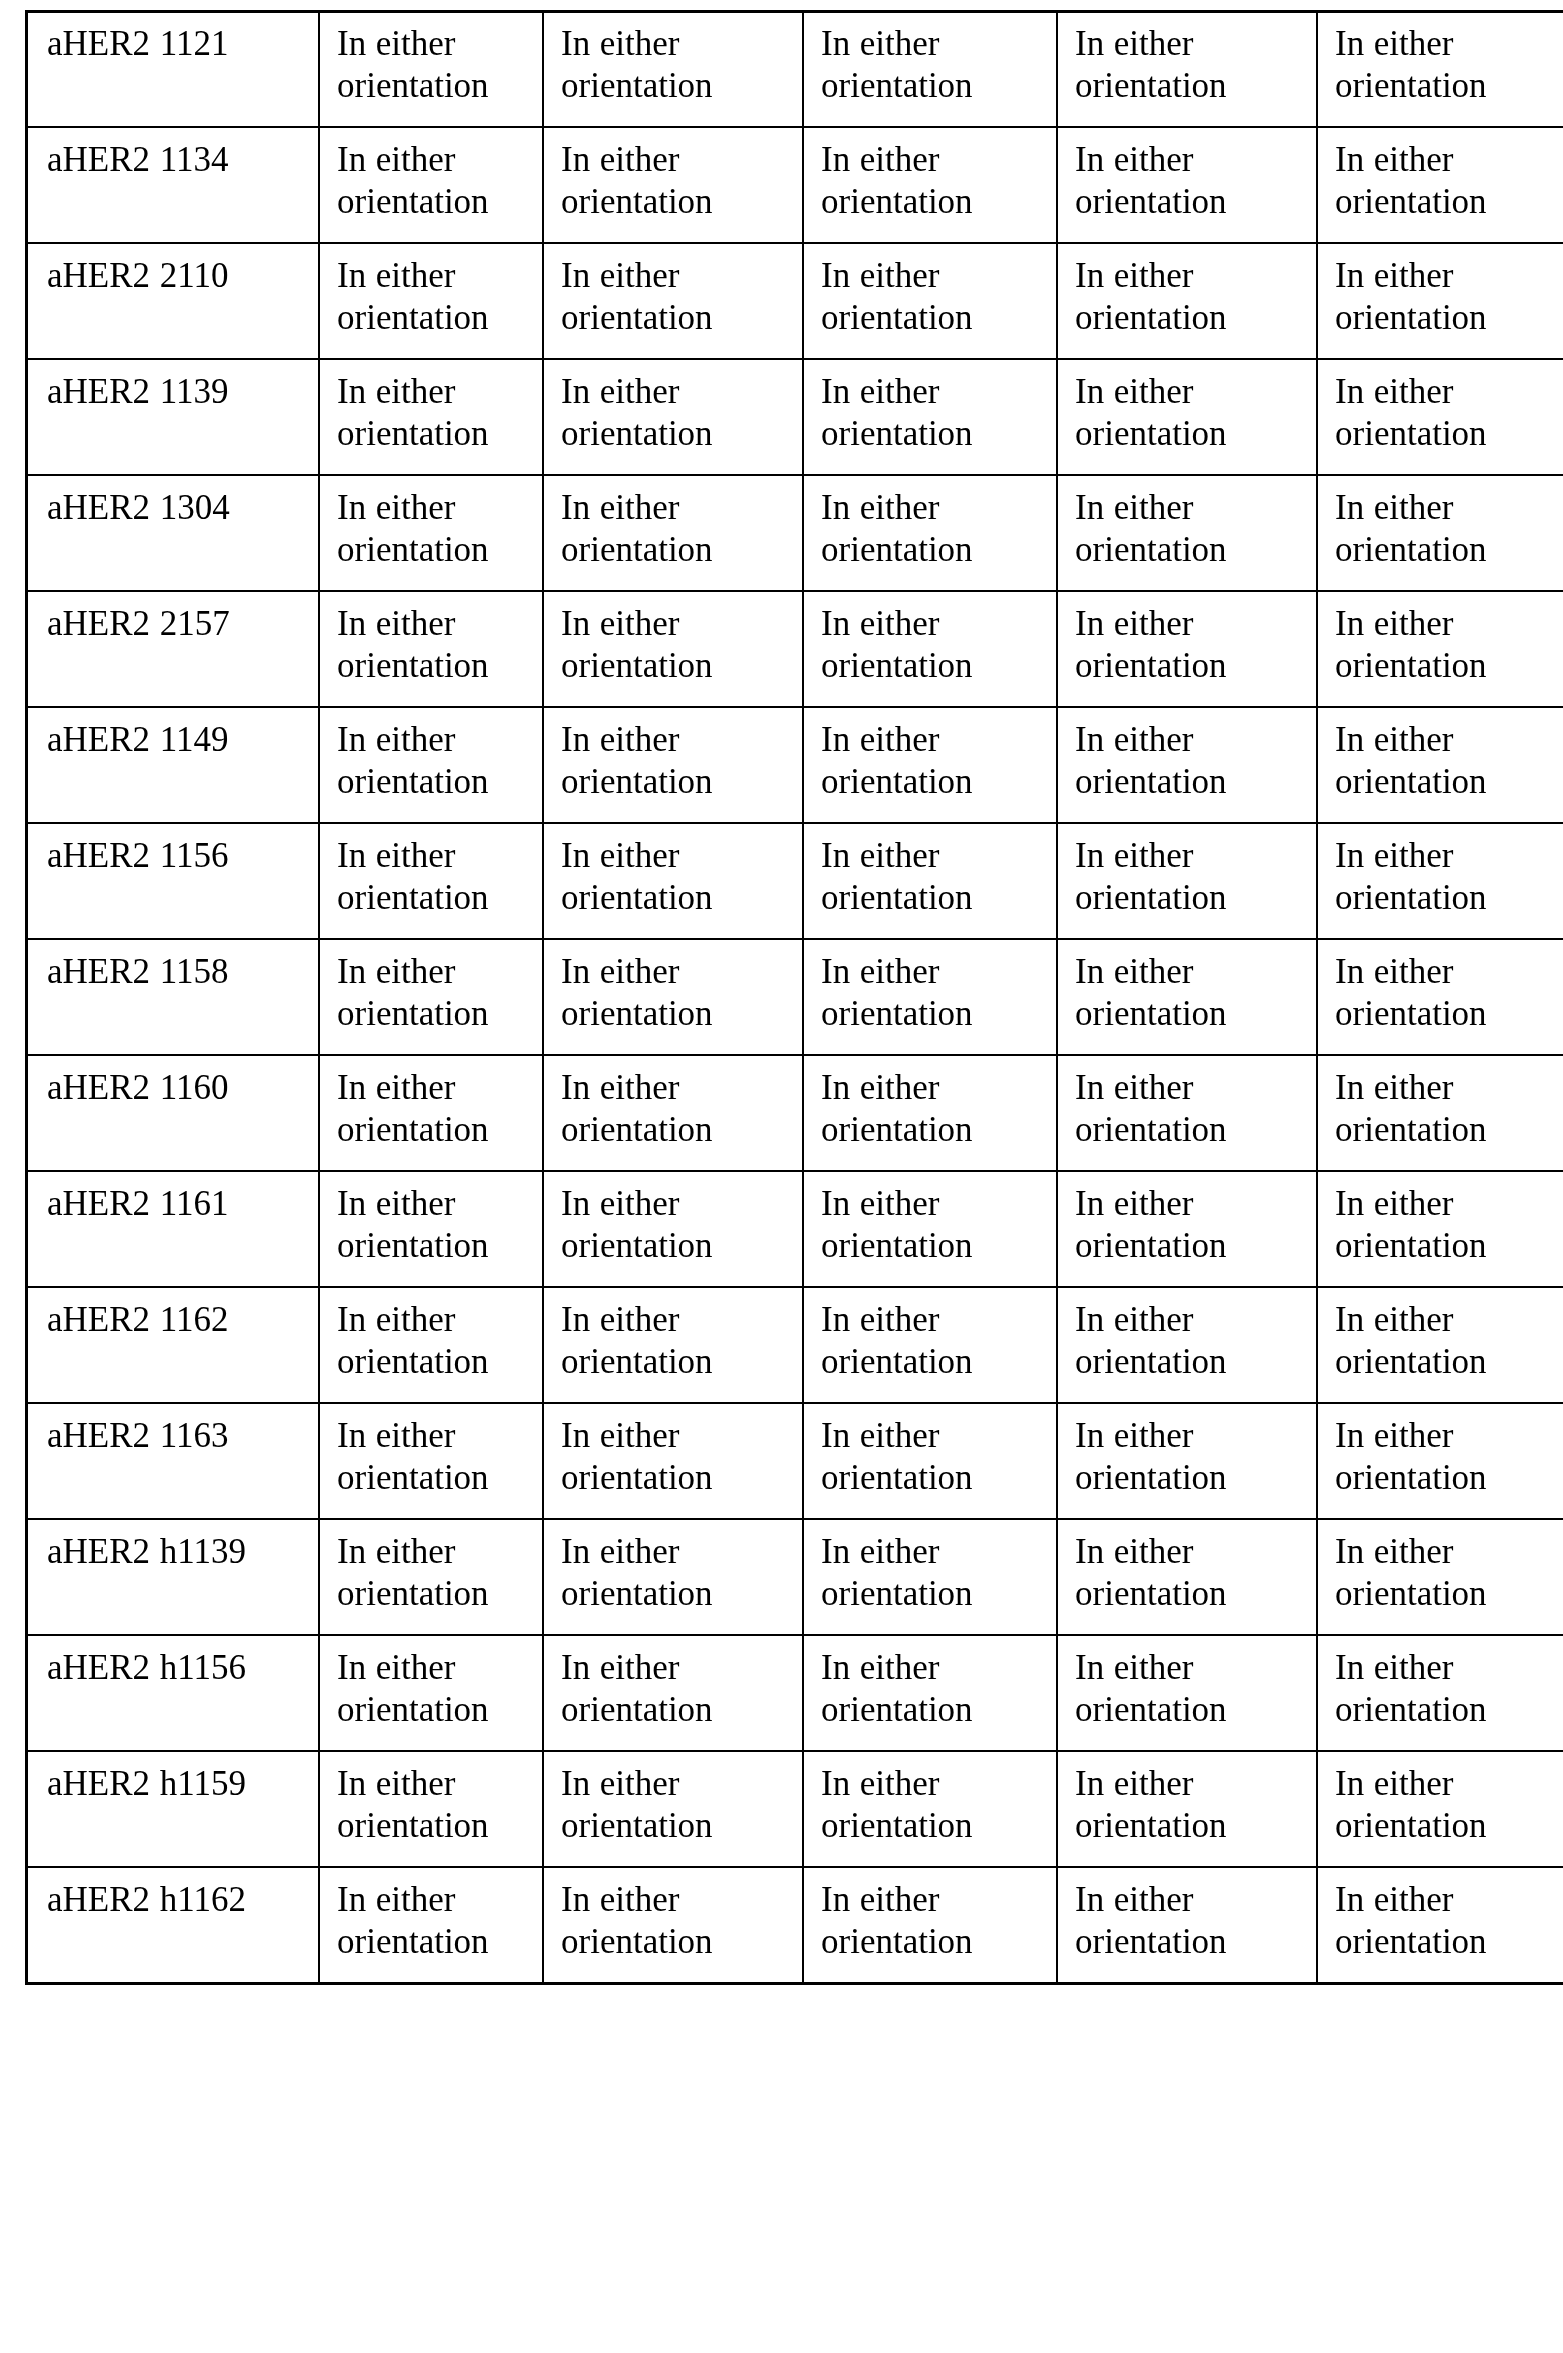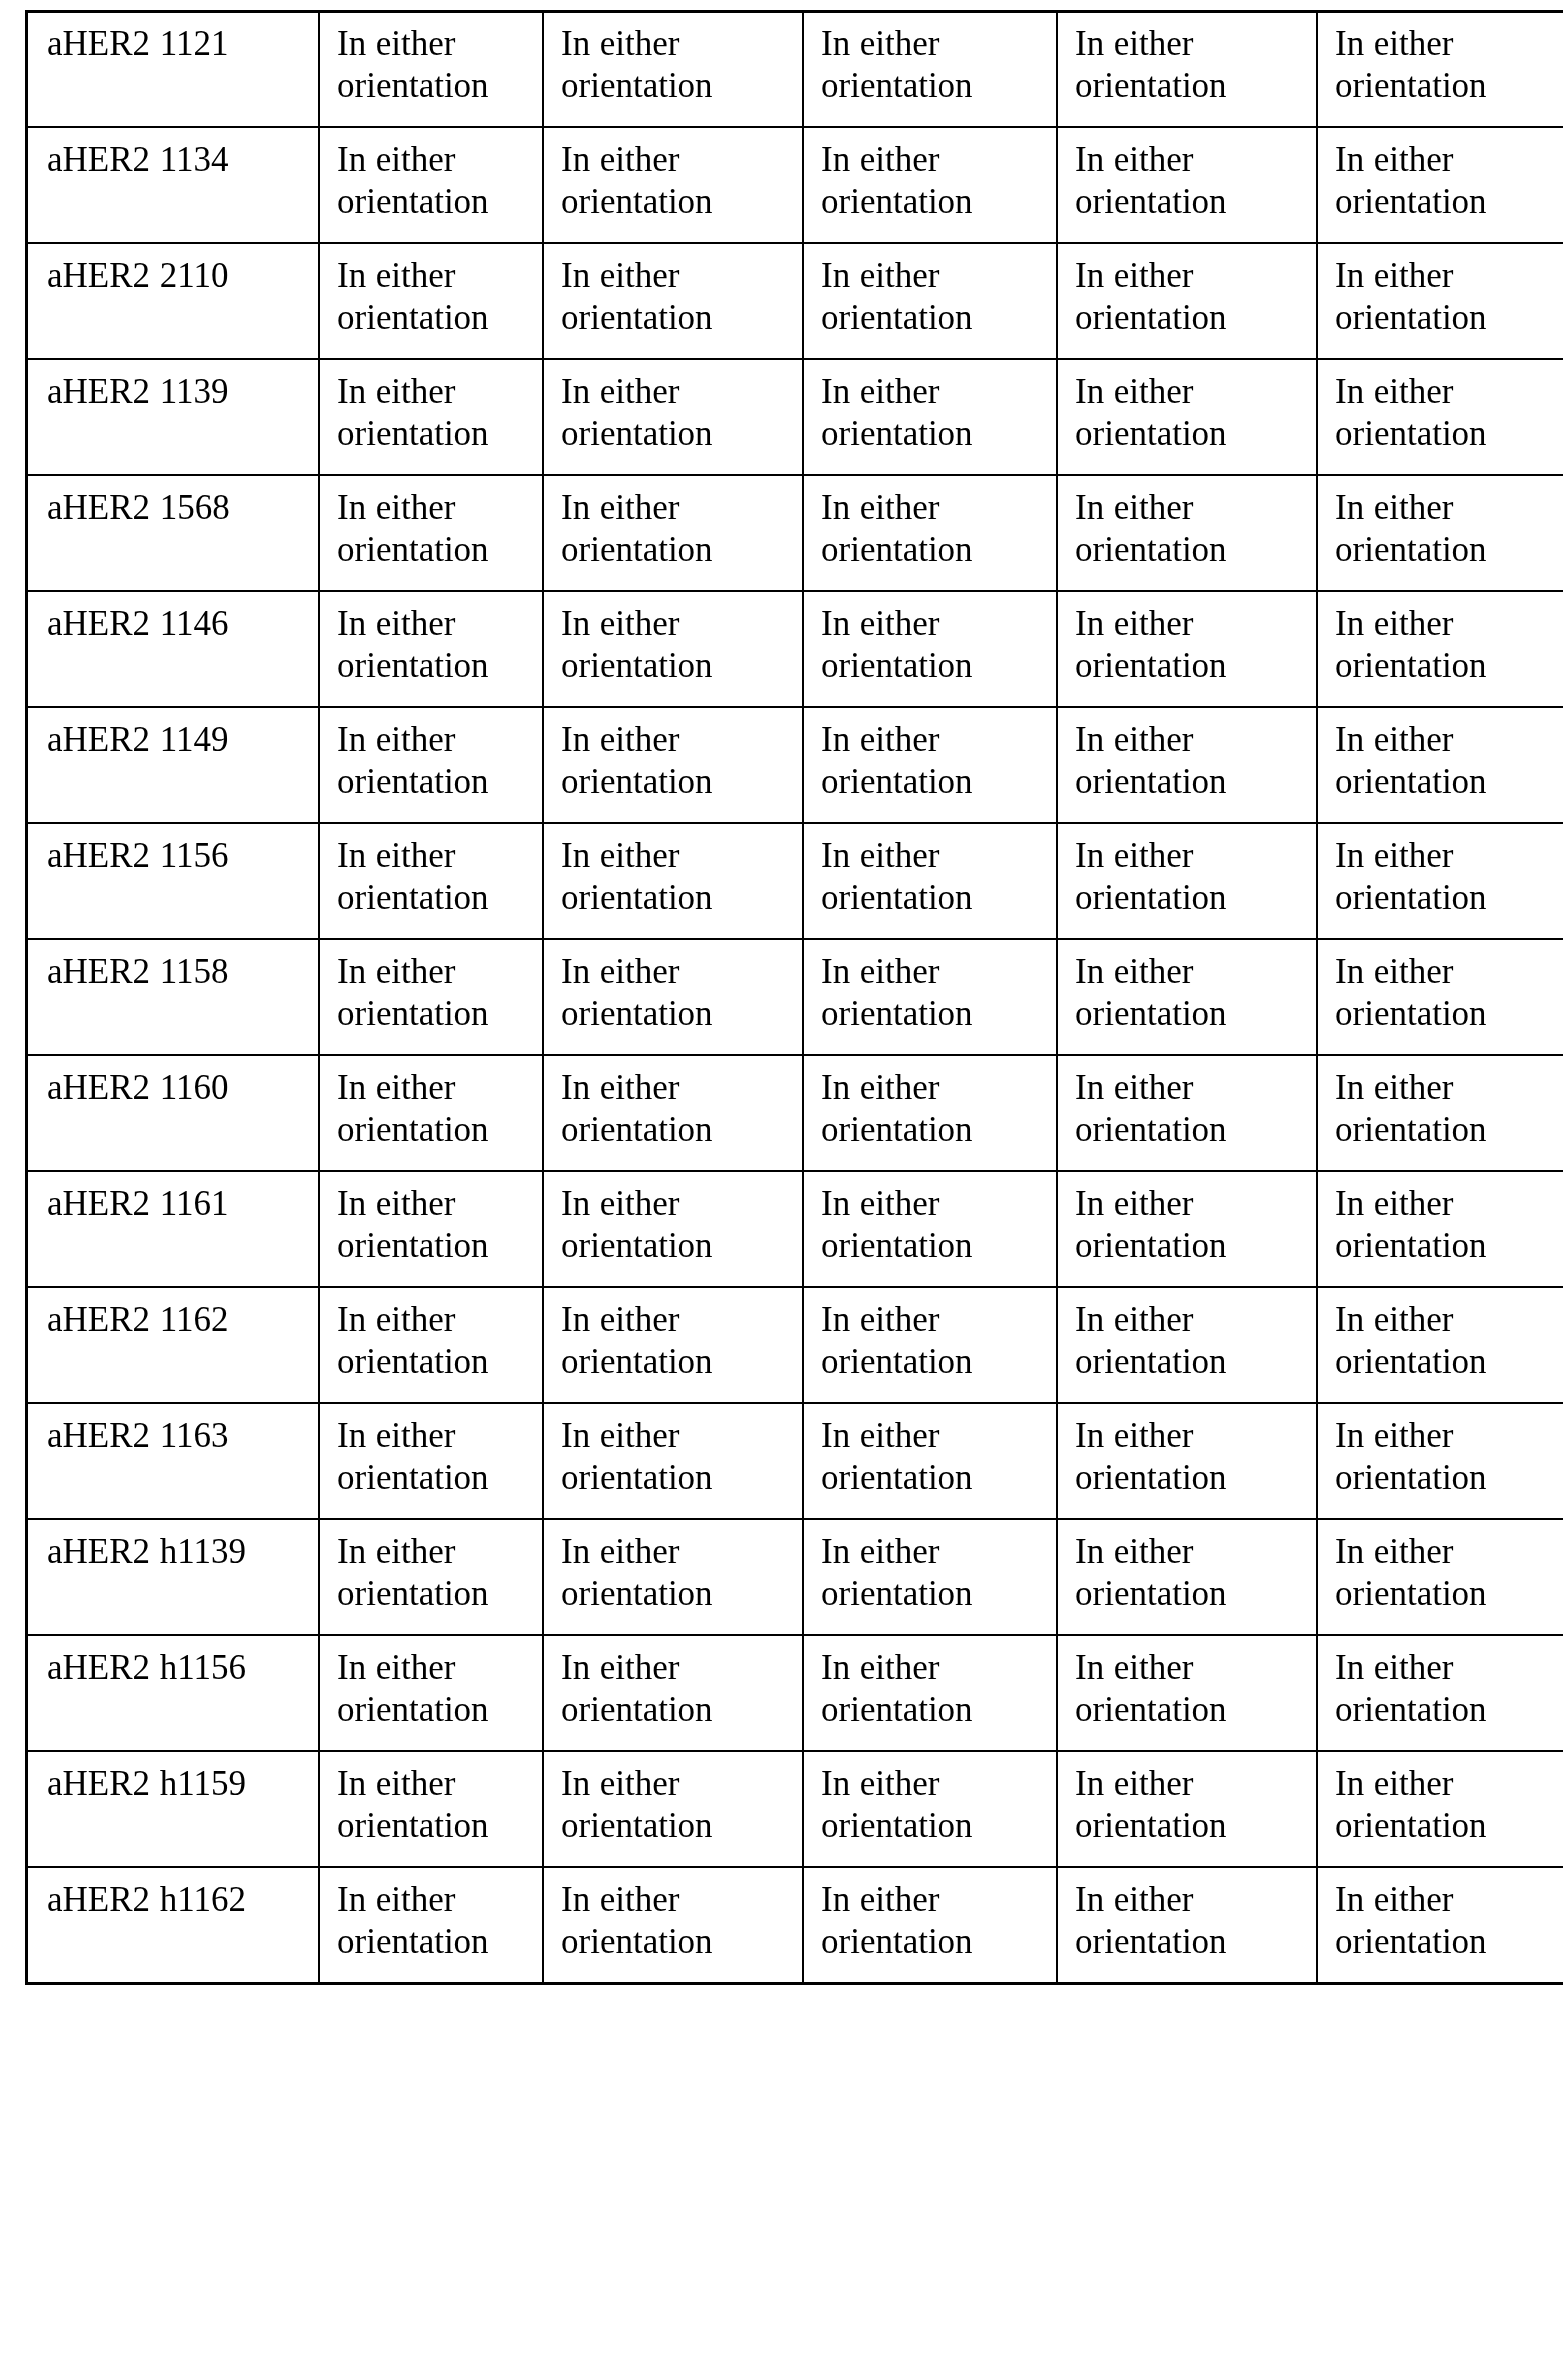--- a/index.html
+++ b/index.html
@@ -78,29 +78,29 @@
   </tr>
       <tr>
     <td class="label-cell">aHER2 1139</td>
     <td>In either orientation</td>
     <td>In either orientation</td>
     <td>In either orientation</td>
     <td>In either orientation</td>
     <td>In either orientation</td>
   </tr>
       <tr>
-    <td class="label-cell">aHER2 1568</td>
+    <td class="label-cell">aHER2 1304</td>
     <td>In either orientation</td>
     <td>In either orientation</td>
     <td>In either orientation</td>
     <td>In either orientation</td>
     <td>In either orientation</td>
   </tr>
       <tr>
-    <td class="label-cell">aHER2 1146</td>
+    <td class="label-cell">aHER2 2157</td>
     <td>In either orientation</td>
     <td>In either orientation</td>
     <td>In either orientation</td>
     <td>In either orientation</td>
     <td>In either orientation</td>
   </tr>
       <tr>
     <td class="label-cell">aHER2 1149</td>
     <td>In either orientation</td>
     <td>In either orientation</td>

